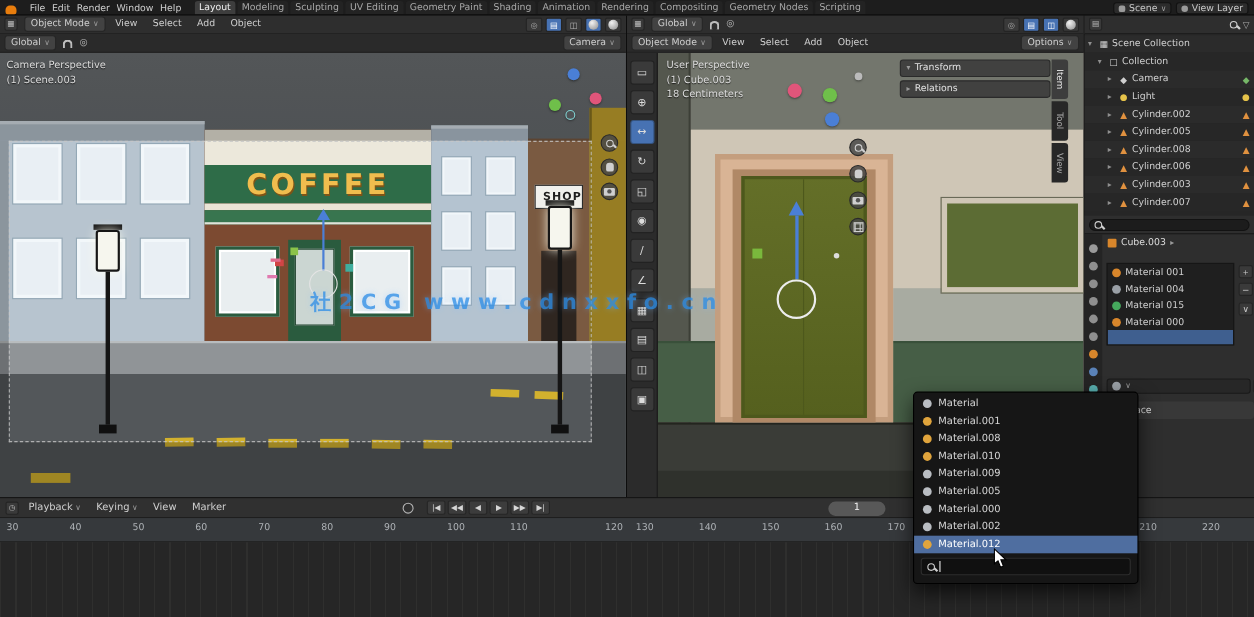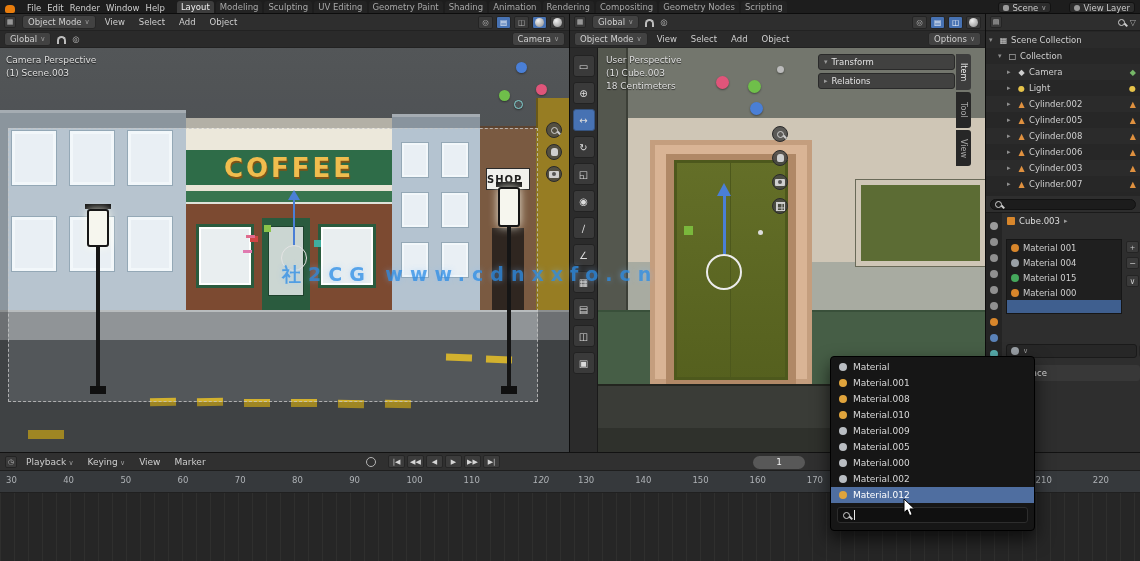--- a/index.html
+++ b/index.html
@@ -7,21 +7,21 @@
   .app *{box-sizing:border-box}
   .a{position:absolute}
 
   
   .topbar{position:absolute;left:0;top:0;width:1140px;height:14px;background:#1d1d1d;border-bottom:1px solid #0d0d0d;display:flex;align-items:flex-end;gap:5px;padding:0 5px;font-size:8.5px;z-index:5}
   .blender-logo{width:10px;height:8px;background:#e87d0d;border-radius:4px 4px 2px 2px}
   .menu-item{padding:0 3px;white-space:nowrap;color:#cfcfcf}
   .tabs{display:flex;gap:2px;margin-left:4px;overflow:hidden}
   .ws-tab{padding:0 4px;height:12px;line-height:12px;background:#232323;color:#a8a8a8;border-radius:3px 3px 0 0;white-space:nowrap}
   .ws-tab.active{background:#3d3d3d;color:#f0f0f0}
-  .topbar-right{margin-left:auto;display:flex;gap:18px}
+  .topbar-right{margin-left:auto;display:flex;gap:4px}
   .pill{display:flex;align-items:center;gap:3px;background:#2c2c2c;border:1px solid #121212;border-radius:3px;padding:0 4px;height:11px;white-space:nowrap}
   .mini-dot{width:6px;height:6px;border-radius:2px;background:#9a9a9a}
 
   
   .vp{position:absolute;top:14px;height:438px;background:#3a3a3a;border-right:1px solid #0d0d0d;overflow:hidden}
   .vp-left{left:0;width:570px}
   .vp-right{left:570px;width:416px}
   .vp-header{position:relative;height:17px;background:#2e2e2e;border-bottom:1px solid #222;display:flex;align-items:center;gap:6px;padding:0 4px;font-size:8.5px;color:#cfcfcf;z-index:4}
   .dropdown{display:flex;align-items:center;gap:3px;background:#424242;border:1px solid #262626;border-radius:3px;padding:1px 5px;white-space:nowrap}
   .chev{font-size:7px;color:#9a9a9a}
@@ -227,21 +227,21 @@
       <div class="a" style="left:392px;top:66px;width:88px;height:196px;background:#b4c3d0;border-top:3px solid #d9e3ea">
         <div class="a" style="left:10px;top:26px;width:26px;height:34px;background:#e9eff4;border:2px solid #f2f7fa;outline:1px solid #94a8b6"></div>
         <div class="a" style="left:50px;top:26px;width:26px;height:34px;background:#e9eff4;border:2px solid #f2f7fa;outline:1px solid #94a8b6"></div>
         <div class="a" style="left:10px;top:76px;width:26px;height:34px;background:#e9eff4;border:2px solid #f2f7fa;outline:1px solid #94a8b6"></div>
         <div class="a" style="left:50px;top:76px;width:26px;height:34px;background:#e9eff4;border:2px solid #f2f7fa;outline:1px solid #94a8b6"></div>
         <div class="a" style="left:10px;top:126px;width:26px;height:34px;background:#e9eff4;border:2px solid #f2f7fa;outline:1px solid #94a8b6"></div>
         <div class="a" style="left:50px;top:126px;width:26px;height:34px;background:#e9eff4;border:2px solid #f2f7fa;outline:1px solid #94a8b6"></div>
       </div>
 
       <div class="a" style="left:480px;top:78px;width:56px;height:184px;background:#7a5a41">
-        <div class="a" style="left:6px;top:42px;width:44px;height:22px;background:#f0f0ec;border:1px solid #2b2b2b;display:flex;align-items:center;justify-content:flex-start">
+        <div class="a" style="left:6px;top:42px;width:44px;height:22px;background:#f0f0ec;border:1px solid #2b2b2b;display:flex;align-items:center;justify-content:flex-end">
           <span style="font-size:10px;font-weight:bold;color:#1c1c1c;letter-spacing:1px">SHOP</span>
         </div>
         <div class="a" style="left:12px;top:102px;width:32px;height:82px;background:#2f2620"></div>
       </div>
 
       <div class="a" style="left:536px;top:50px;width:34px;height:212px;background:#c7a52f;border-left:2px solid #8a7420"></div>
 
       <div class="a" style="left:0;top:262px;width:570px;height:30px;background:#909497;border-top:2px solid #b8bcbe"></div>
       <div class="a" style="left:0;top:292px;width:570px;height:112px;background:#53575a"></div>
       <div class="a" style="left:150px;top:350px;width:26px;height:8px;background:#d2b12e;transform:rotate(-1deg)"></div>
@@ -618,21 +618,21 @@
     <div class="ruler" id="ruler">
         <span class="tick" style="left: 6px;">30</span>
         <span class="tick" style="left: 63.2px;">40</span>
         <span class="tick" style="left: 120.4px;">50</span>
         <span class="tick" style="left: 177.6px;">60</span>
         <span class="tick" style="left: 234.8px;">70</span>
         <span class="tick" style="left: 292px;">80</span>
         <span class="tick" style="left: 349.2px;">90</span>
         <span class="tick" style="left: 406.4px;">100</span>
         <span class="tick" style="left: 463.6px;">110</span>
-        <span class="tick" style="left: 533px; font-style: italic;">120</span>
+        <span class="tick" style="left: 550px;">120</span>
         <span class="tick" style="left: 578px;">130</span>
         <span class="tick" style="left: 635.2px;">140</span>
         <span class="tick" style="left: 692.4px;">150</span>
         <span class="tick" style="left: 749.6px;">160</span>
         <span class="tick" style="left: 806.8px;">170</span>
         <span class="tick" style="left: 864px;">180</span>
         <span class="tick" style="left: 921.2px;">190</span>
         <span class="tick" style="left: 978.4px;">200</span>
         <span class="tick" style="left: 1035.6px;">210</span>
         <span class="tick" style="left: 1092.8px;">220</span>

